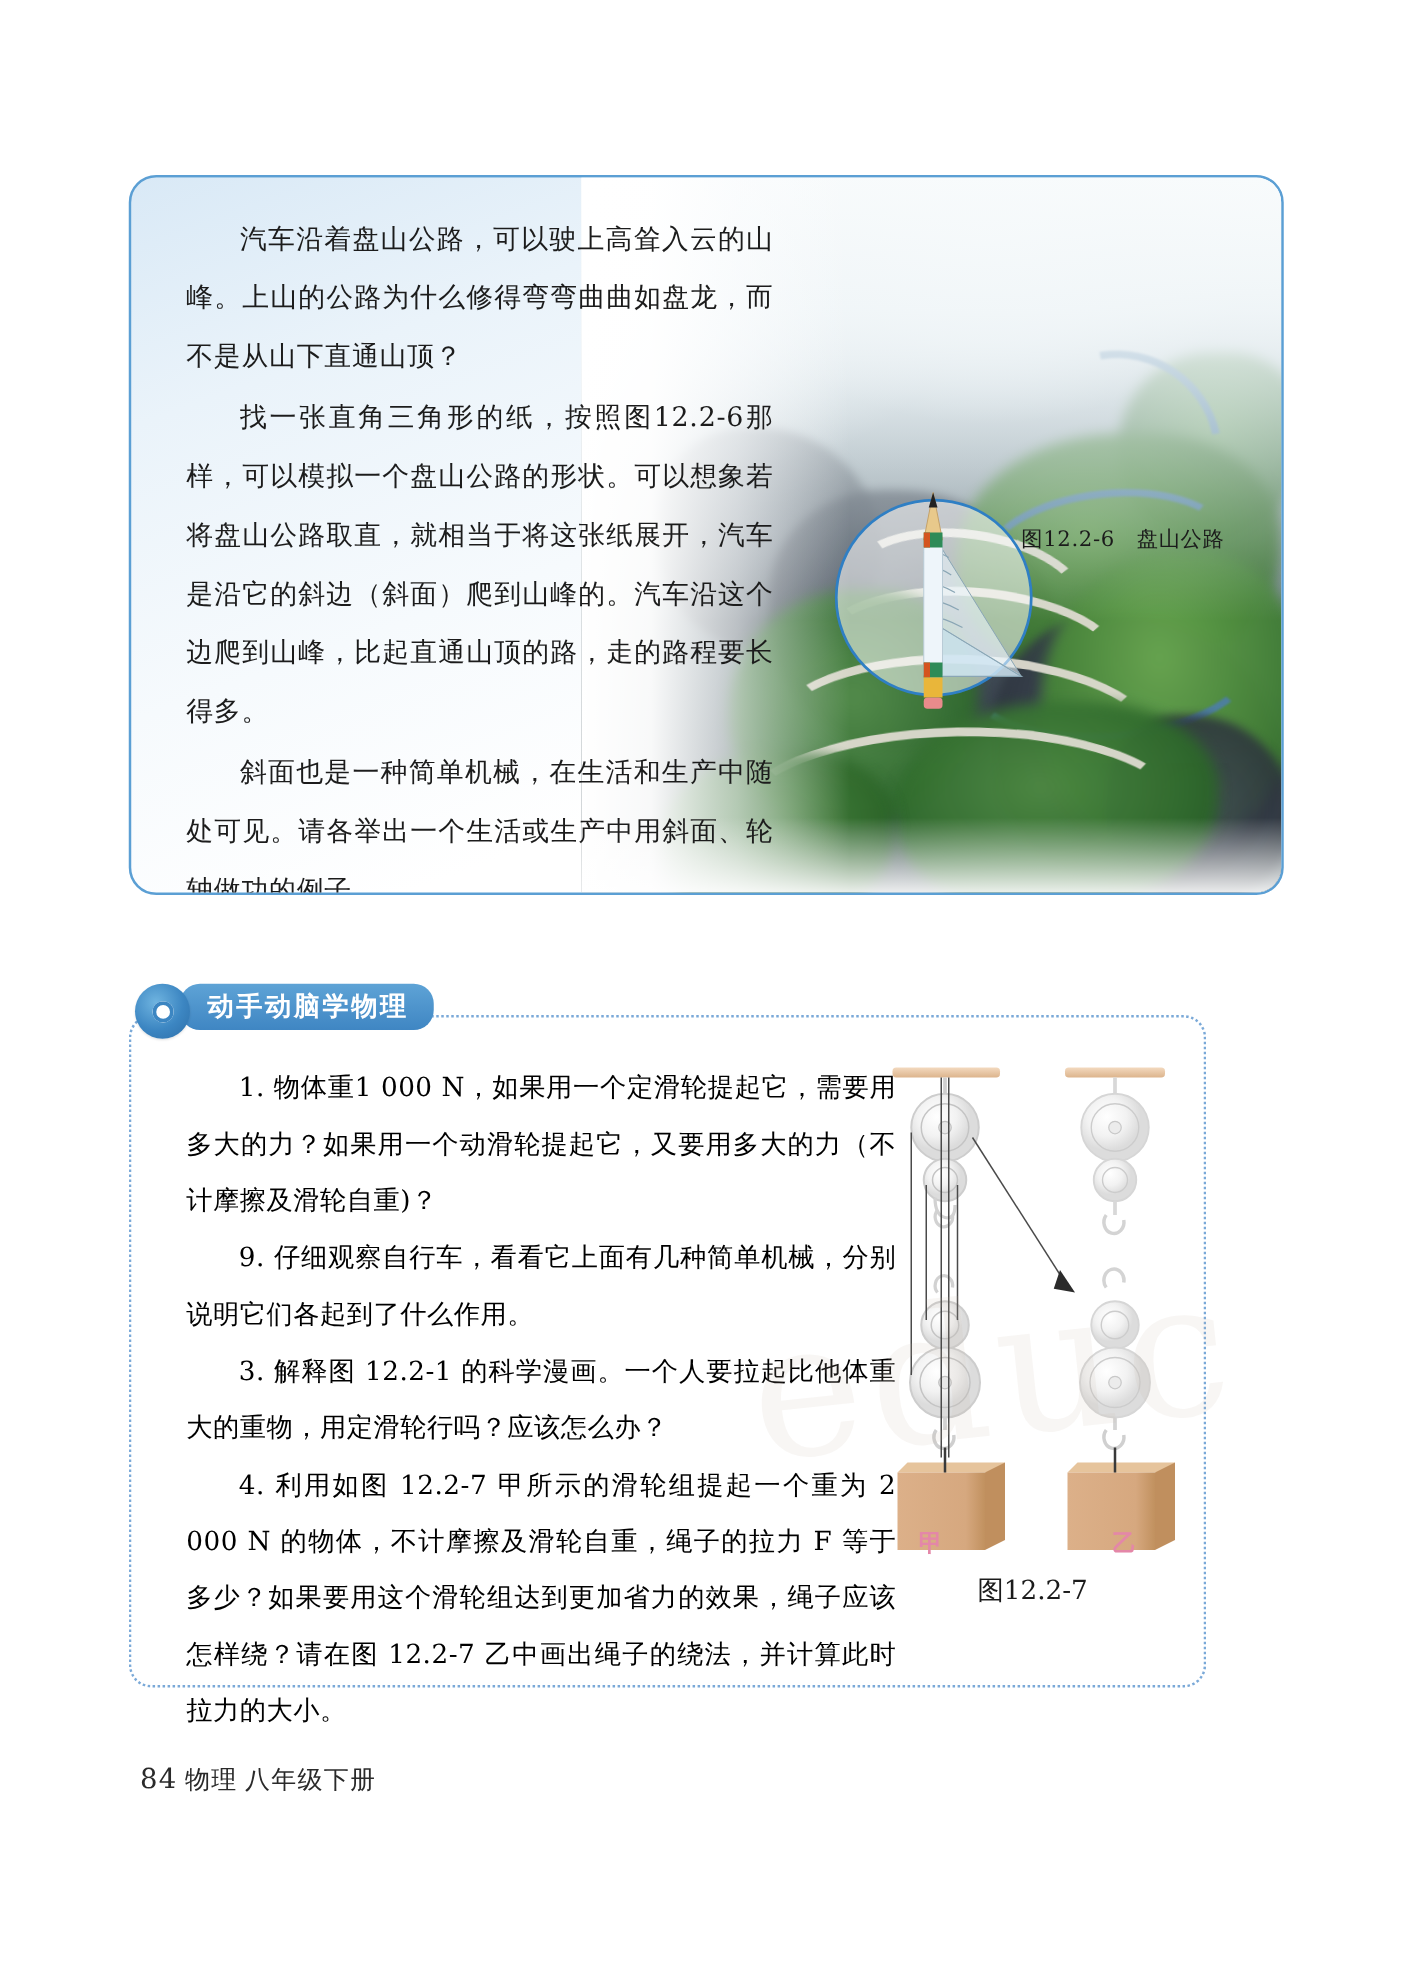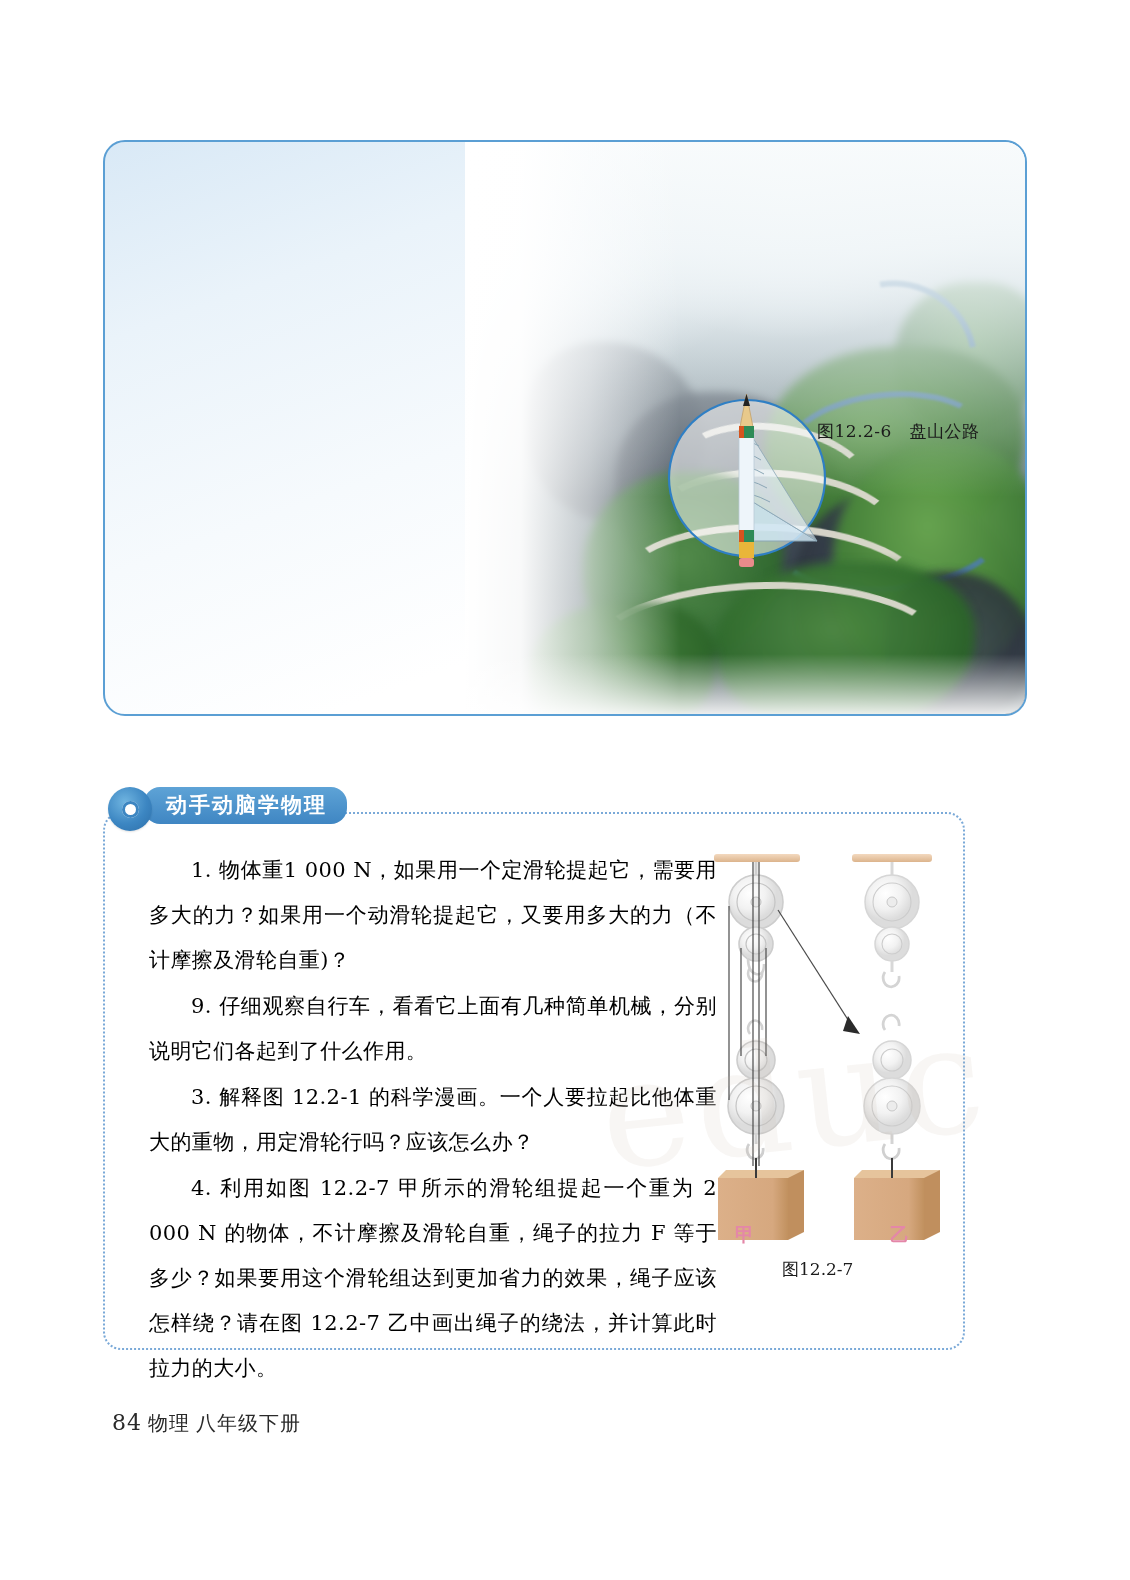--- a/index.html
+++ b/index.html
@@ -243,21 +243,21 @@
     left: 700px;
     top: 848px;
     width: 250px;
     height: 450px;
   }
   .fig-caption-607 {
     position: absolute;
     left: 782px;
     top: 1258px;
     font-family: "DejaVu Serif", "Liberation Serif", serif;
-    font-size: 17px;
+    font-size: 21px;
     color: #1b1b1b;
     white-space: nowrap;
     text-align: right;
   }
   .pulley-label {
     position: absolute;
     font-family: "DejaVu Serif", "Liberation Serif", serif;
     font-size: 19px;
     color: #e487a8;
     font-weight: bold;
@@ -352,20 +352,27 @@
       <rect x="74" y="56" width="15" height="12" fill="#2e8b57"></rect>
       <rect x="74" y="56" width="5" height="12" fill="#d4541f"></rect>
 
       <rect x="74" y="160" width="15" height="12" fill="#2e8b57"></rect>
       <rect x="74" y="160" width="5" height="12" fill="#d4541f"></rect>
       <rect x="74" y="172" width="15" height="16" fill="#e9b63a"></rect>
       <rect x="74" y="188" width="15" height="9" rx="3" fill="#e98b8b"></rect>
     </svg>
   </div>
 
+  <div class="top-text">
+    <div class="cn-body">
+      <p>汽车沿着盘山公路，可以驶上高耸入云的山峰。上山的公路为什么修得弯弯曲曲如盘龙，而不是从山下直通山顶？</p>
+      <p>找一张直角三角形的纸，按照图12.2-6那样，可以模拟一个盘山公路的形状。可以想象若将盘山公路取直，就相当于将这张纸展开，汽车是沿它的斜边（斜面）爬到山峰的。汽车沿这个边爬到山峰，比起直通山顶的路，走的路程要长得多。</p>
+      <p>斜面也是一种简单机械，在生活和生产中随处可见。请各举出一个生活或生产中用斜面、轮轴做功的例子。</p>
+    </div>
+  </div>
 </div>
 
 <div class="badge">
   <div class="badge-icon"></div>
   <div class="badge-label">动手动脑学物理</div>
 </div>
 
 <div class="exercise-box">
   <div class="questions">
     <p class="q">1. 物体重1 000 N，如果用一个定滑轮提起它，需要用多大的力？如果用一个动滑轮提起它，又要用多大的力（不计摩擦及滑轮自重)？</p>

